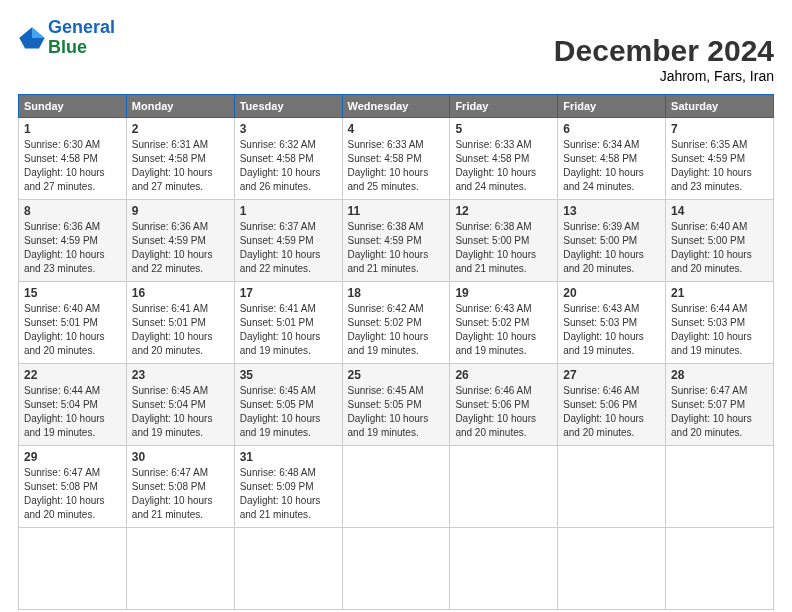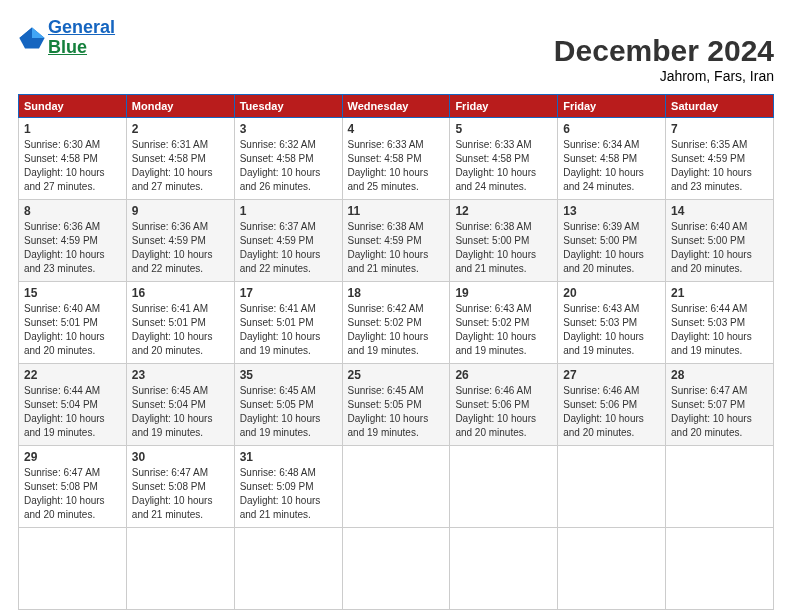--- a/index.html
+++ b/index.html
@@ -27,21 +27,20 @@
       align-items: center;
     }
     .logo-text {
       font-size: 18px;
       font-weight: bold;
       color: #333;
       line-height: 1.1;
     }
     .logo-text span {
       color: #1565c0;
-      text-decoration: underline;
     }
     .logo-icon {
       width: 28px;
       height: 28px;
       margin-right: 2px;
     }
     .title-block {
       text-align: right;
     }
     .month-title {
@@ -53,21 +52,21 @@
     .subtitle {
       font-size: 14px;
       color: #000000;
     }
     .calendar {
       width: 100%;
       border-collapse: collapse;
       font-size: 9.5px;
     }
     .calendar th {
-      background-color: #b91c1c;
+      background-color: #737373;
       color: #fff;
       text-align: left;
       padding: 5px 5px;
       font-size: 11px;
       font-weight: bold;
       border: 1px solid #1565c0;
     }
     .calendar td {
       border: 1px solid #ccc;
       vertical-align: top;

